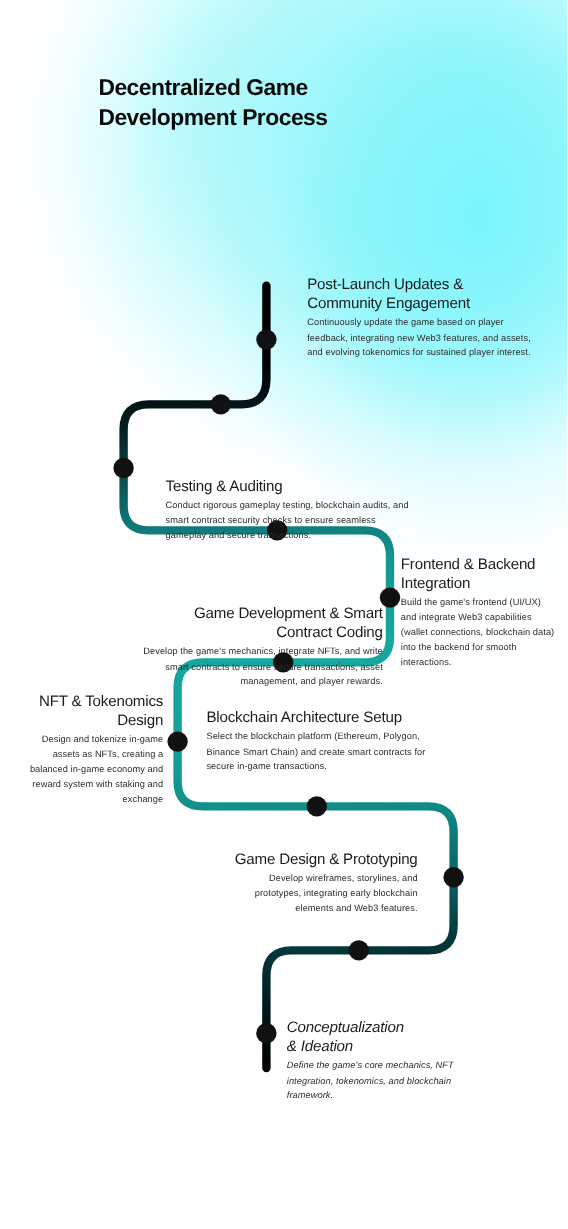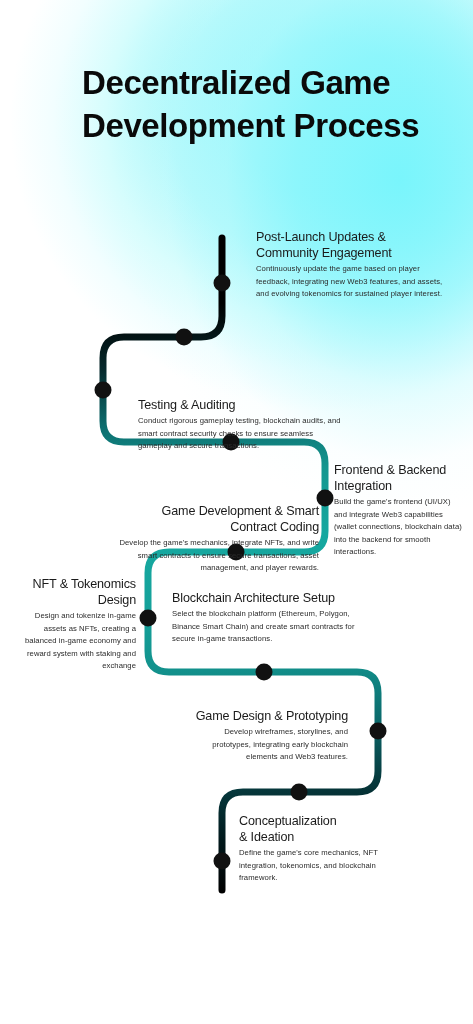--- a/index.html
+++ b/index.html
@@ -35,21 +35,21 @@
         rgba(190,250,253,0.45) 58%, rgba(236,253,255,0.18) 78%, rgba(255,255,255,0) 94%);
     z-index: 1;
   }
   
   #title {
     position: absolute;
     left: 82px; top: 62px;
     width: 340px;
     z-index: 6;
     color: #0a0a0a;
-    font-size: 33px;
+    font-size: 19px;
     font-weight: bold;
     line-height: 1.3;
     letter-spacing: -0.4px;
   }
   #title .tline { display: block; white-space: nowrap; }
   
   #flow {
     position: absolute;
     left: 0; top: 0;
     width: 473px; height: 1024px;
@@ -81,21 +81,21 @@
 
   
   #step-launch       { left: 46px;  top: 229px; width: 186px; }
   #step-postlaunch   { left: 256px; top: 229px; width: 196px; }
   #step-testing      { left: 138px; top: 366px; width: 210px; margin-top: 31px; }
   #step-gamedev      { left: 103px; top: 466px; width: 216px; margin-top: 37px; }
   #step-frontend     { left: 334px; top: 462px; width: 130px; }
   #step-nft          { left: 14px;  top: 576px; width: 122px; }
   #step-blockchain   { left: 172px; top: 590px; width: 208px; }
   #step-gamedesign   { left: 188px; top: 708px; width: 160px; }
-  #step-concept      { left: 239px; top: 813px; width: 170px; }
+  #step-concept      { left: 239px; top: 848px; width: 170px; font-style: italic; }
 </style>
 </head>
 <body>
 
 <div id="poster">
 
   <div id="bg-gradient"></div>
   <div id="bg-gradient2"></div>
 
   <div id="title">

